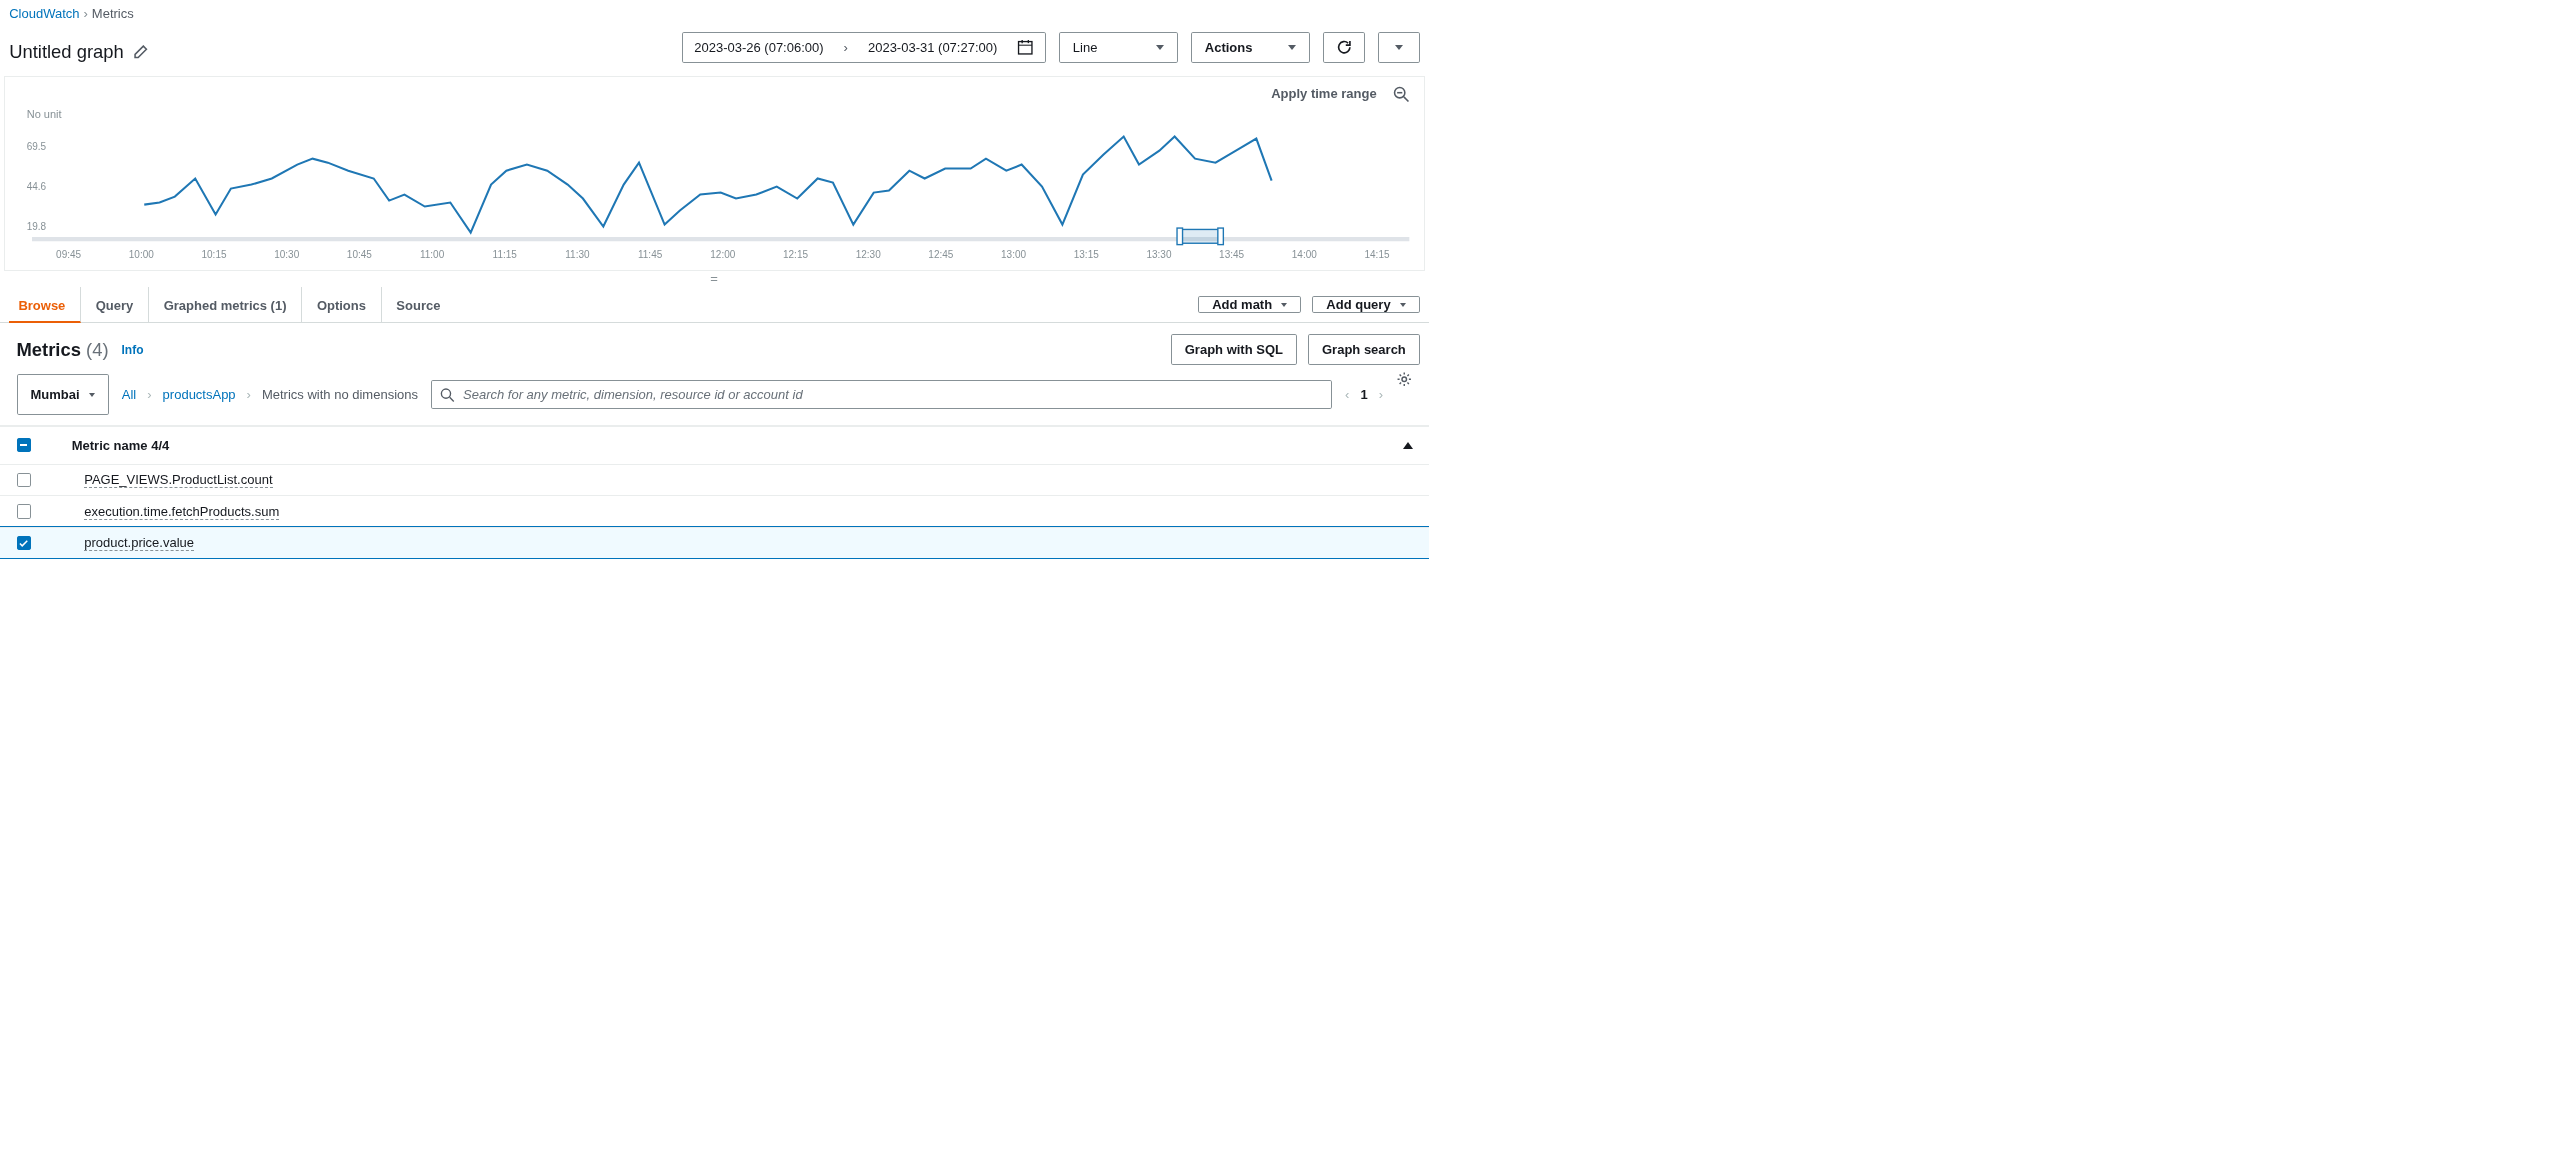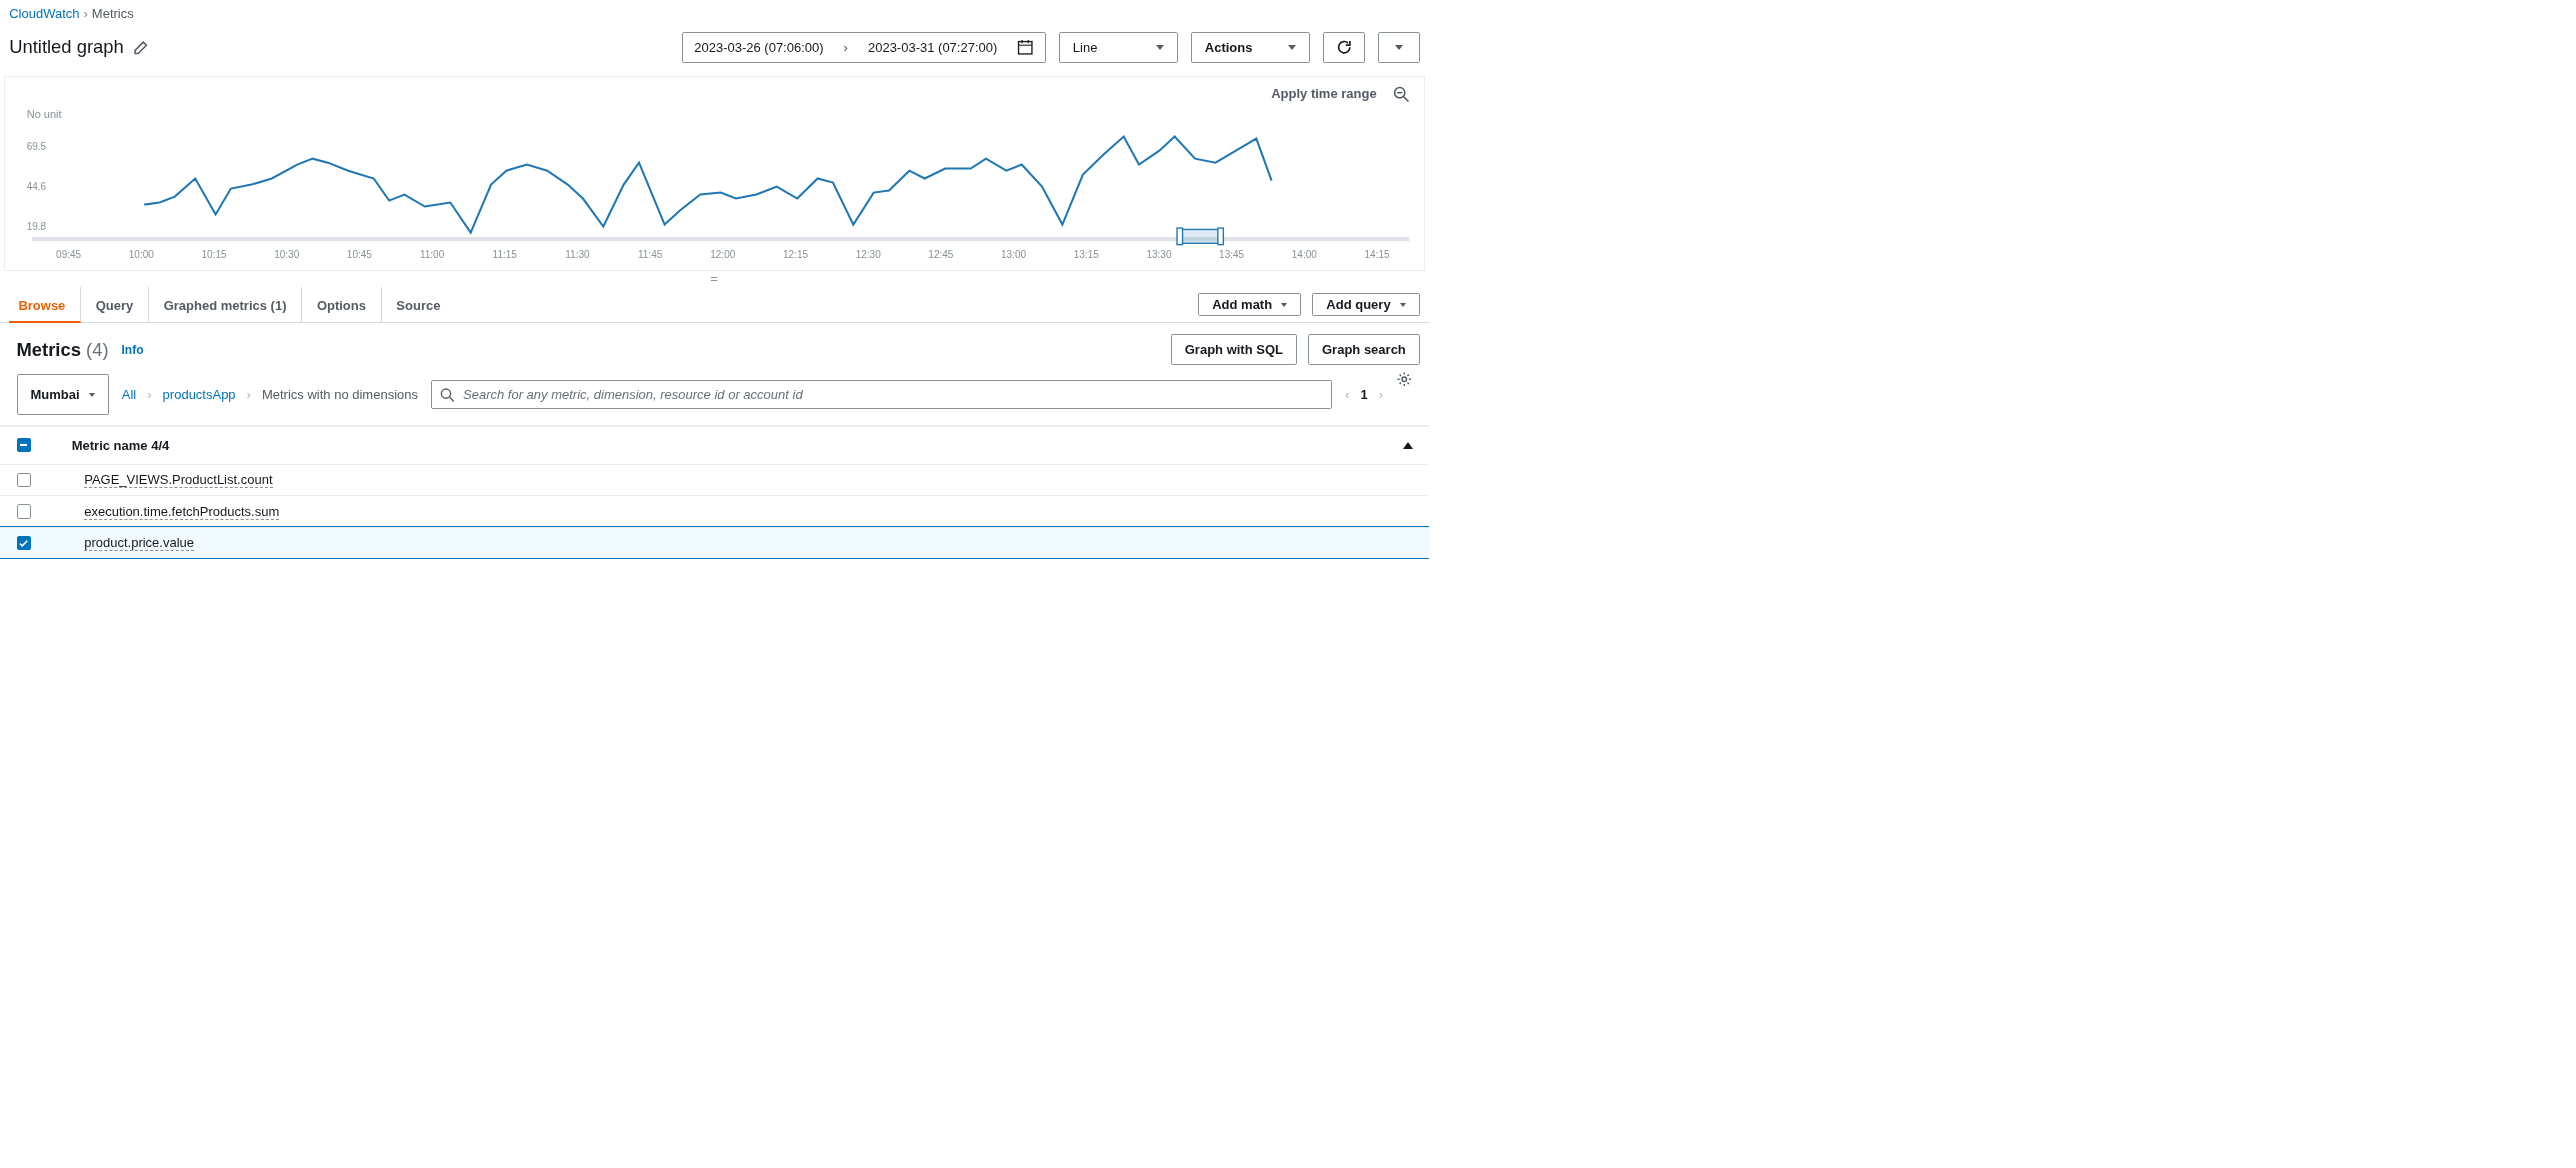--- a/index.html
+++ b/index.html
@@ -16,21 +16,21 @@
   .breadcrumb {
     display: flex; align-items: center; gap: 4px;
     padding: 5.5px 0 5.5px 9.2px;
     color: #545b64;
   }
   .breadcrumb .link { color: #0073bb; }
   .breadcrumb .sep { color: #879196; }
 
   
   .header-row {
-    display: flex; align-items: center;
+    display: flex; align-items: flex-end;
     padding: 5.5px 9.2px 13px 9.2px;
     gap: 13px;
   }
   .title-wrap { display:flex; align-items:center; gap:9.2px; font-size: 18.4px; font-weight: 400; }
   .edit-icon { width:16.5px;height:16.5px; cursor:pointer; color:#545b64; }
   .spacer { flex: 1; }
 
   .ctrl {
     height: 31px;
     border: 0.9px solid #879196;
@@ -102,21 +102,21 @@
   .tab {
     padding: 11px 14.7px 9.2px 14.7px;
     font-size:13px; color:#545b64; font-weight:700;
     border-right:0.9px solid #d5dbdb;
     cursor:pointer;
   }
   .tab:first-child { padding-left:9.2px; }
   .tab.active { color:#eb5f07; border-bottom:2.8px solid #eb5f07; margin-bottom:-0.9px; padding-bottom:7.3px; }
   .tab:last-child { border-right:none;}
   .tabs-right { margin-left:auto; display:flex; gap:11px; padding: 5.5px 0;}
-  .tabs-right .ctrl { height:23px; font-weight:700;}
+  .tabs-right .ctrl { height:17px; font-weight:700;}
 
   
   .metrics-head {
     display:flex; align-items:center;
     padding: 11px 9.2px 9.2px 16.5px;
     gap: 13px;
   }
   .metrics-head h2 { font-size:18.4px; font-weight:700; display:inline; }
   .count { color:#687078; font-weight:400; }
   .info-link { color:#0073bb; font-size:12px; font-weight:700; }

